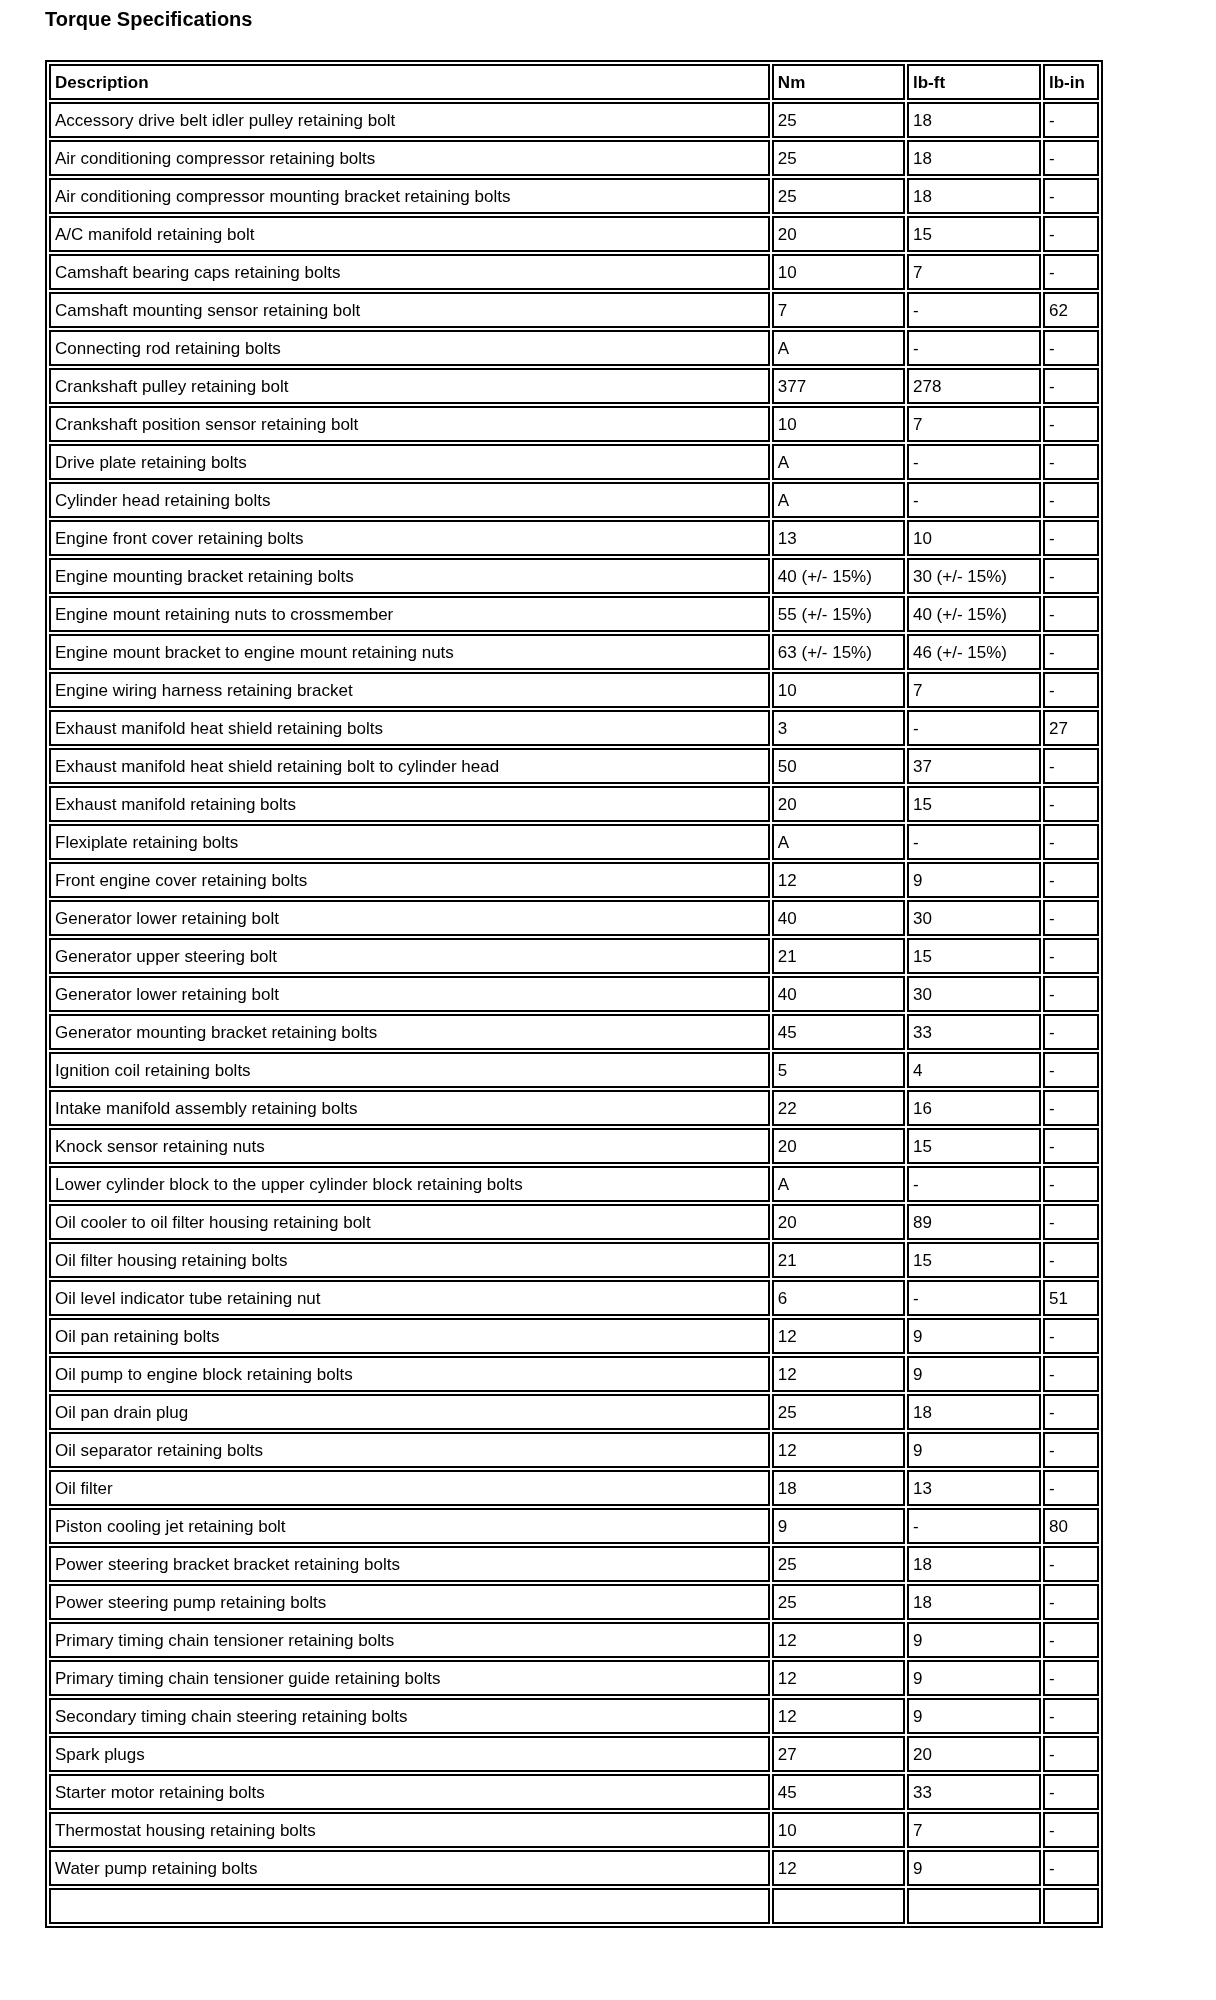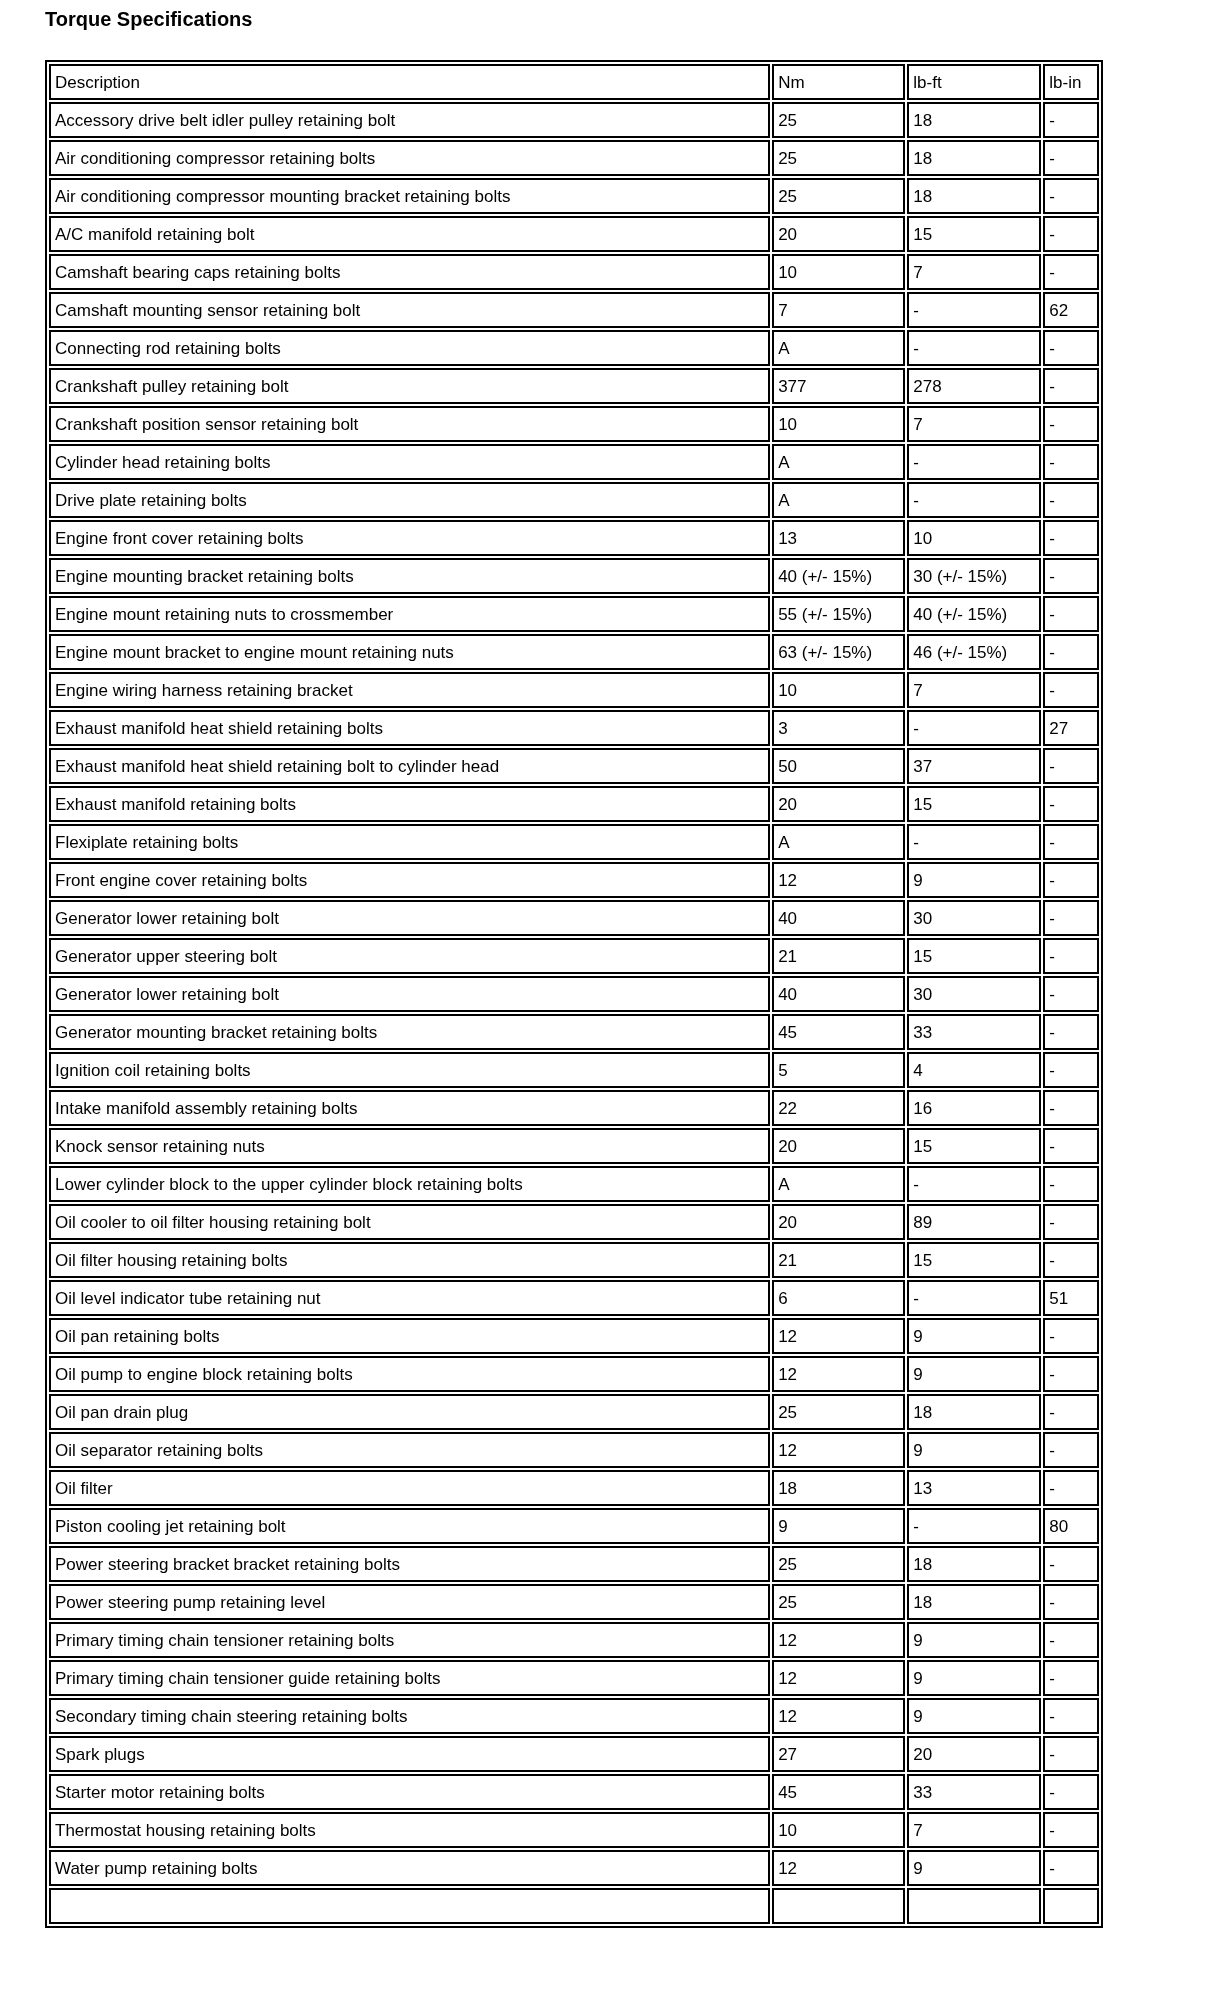--- a/index.html
+++ b/index.html
@@ -42,21 +42,21 @@
     padding: 0 2px 0 4px;
     font-size: 17px;
     line-height: 1;
     text-align: left;
     vertical-align: middle;
     white-space: nowrap;
     overflow: hidden;
     background: #ffffff;
   }
   table.spec-table th {
-    font-weight: normal;
+    font-weight: bold;
   }
   col.c-description { width: 745px; }
   col.c-nm          { width: 136px; }
   col.c-lb-ft       { width: 137px; }
   col.c-lb-in       { width: 57px;  }
 </style>
 </head>
 <body>
 
 <div class="page">
@@ -126,27 +126,27 @@
           <td>278</td>
           <td>-</td>
         </tr>
         <tr>
           <td>Crankshaft position sensor retaining bolt</td>
           <td>10</td>
           <td>7</td>
           <td>-</td>
         </tr>
         <tr>
+          <td>Drive plate retaining bolts</td>
+          <td>A</td>
+          <td>-</td>
+          <td>-</td>
+        </tr>
+        <tr>
           <td>Cylinder head retaining bolts</td>
-          <td>A</td>
-          <td>-</td>
-          <td>-</td>
-        </tr>
-        <tr>
-          <td>Drive plate retaining bolts</td>
           <td>A</td>
           <td>-</td>
           <td>-</td>
         </tr>
         <tr>
           <td>Engine front cover retaining bolts</td>
           <td>13</td>
           <td>10</td>
           <td>-</td>
         </tr>
@@ -306,21 +306,21 @@
           <td>-</td>
           <td>80</td>
         </tr>
         <tr>
           <td>Power steering bracket bracket retaining bolts</td>
           <td>25</td>
           <td>18</td>
           <td>-</td>
         </tr>
         <tr>
-          <td>Power steering pump retaining level</td>
+          <td>Power steering pump retaining bolts</td>
           <td>25</td>
           <td>18</td>
           <td>-</td>
         </tr>
         <tr>
           <td>Primary timing chain tensioner retaining bolts</td>
           <td>12</td>
           <td>9</td>
           <td>-</td>
         </tr>

